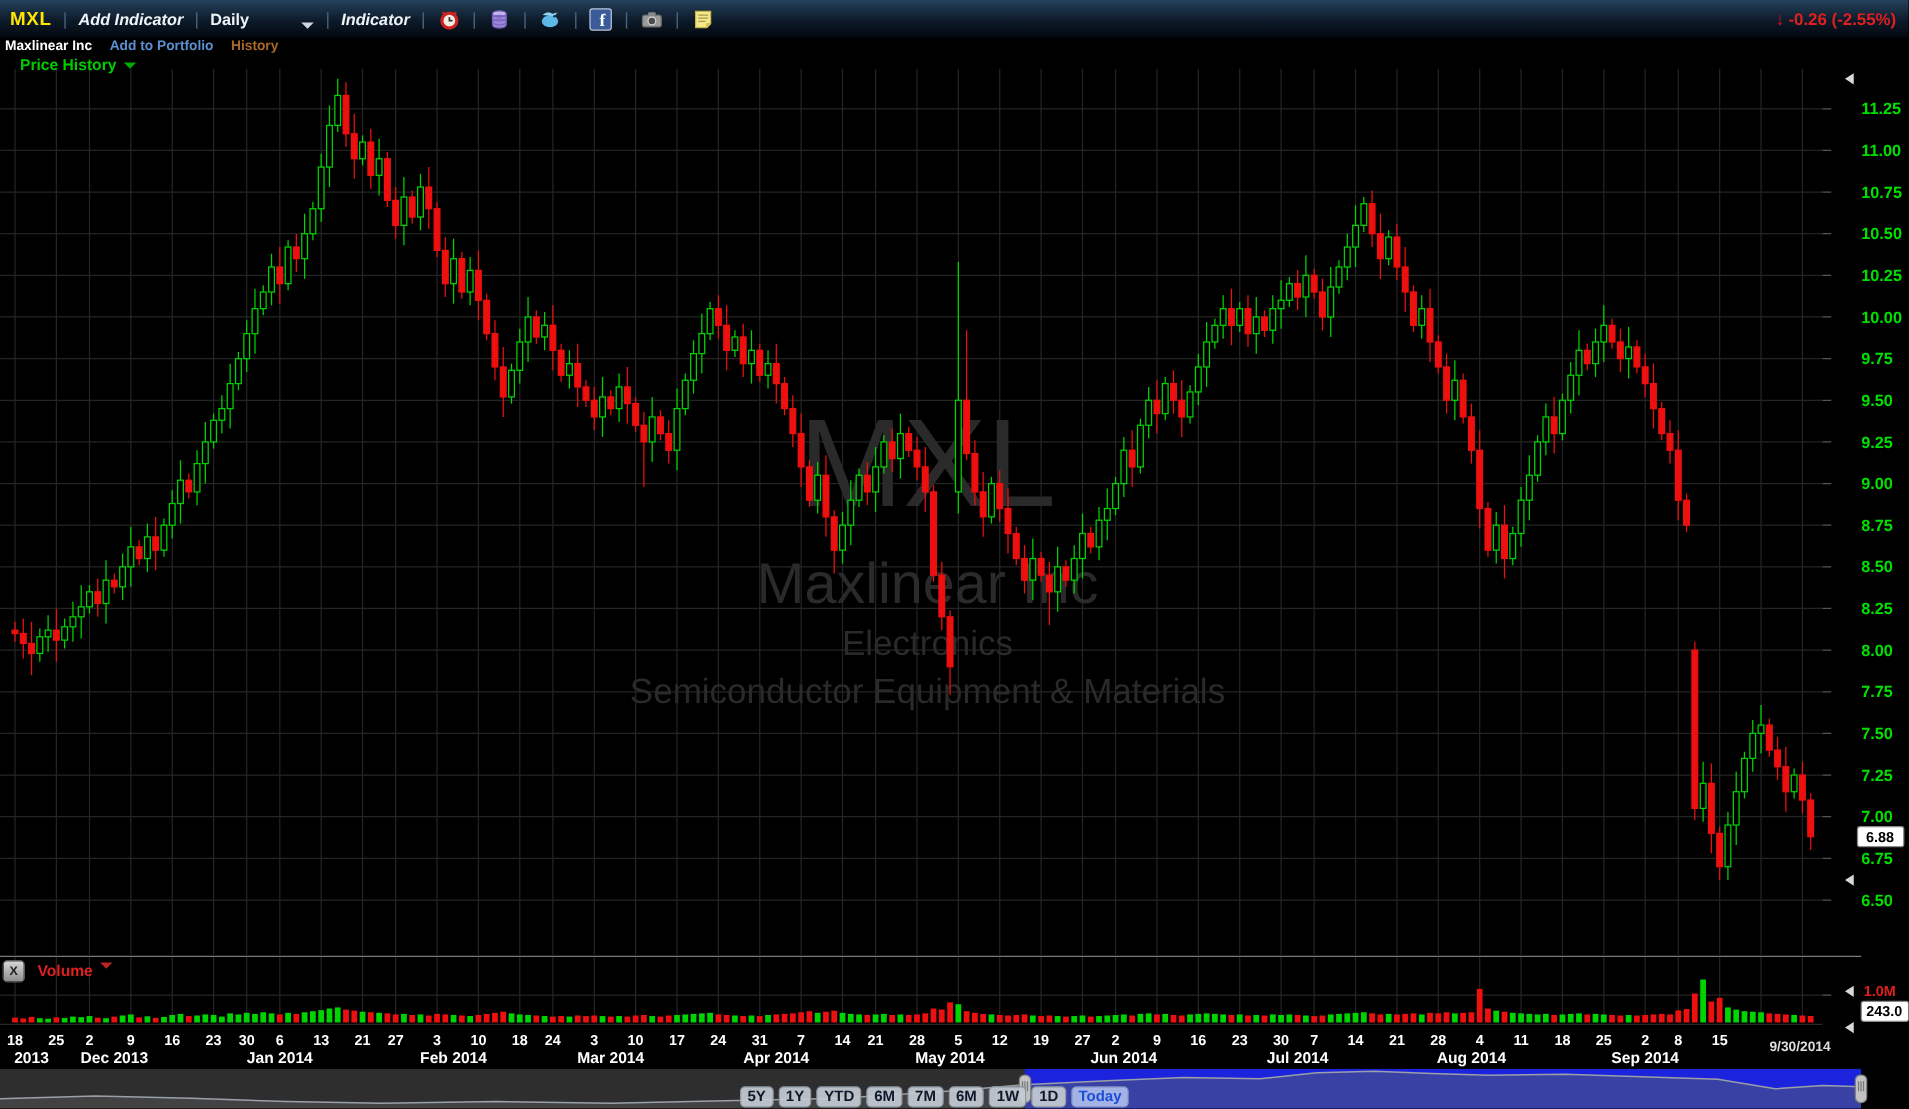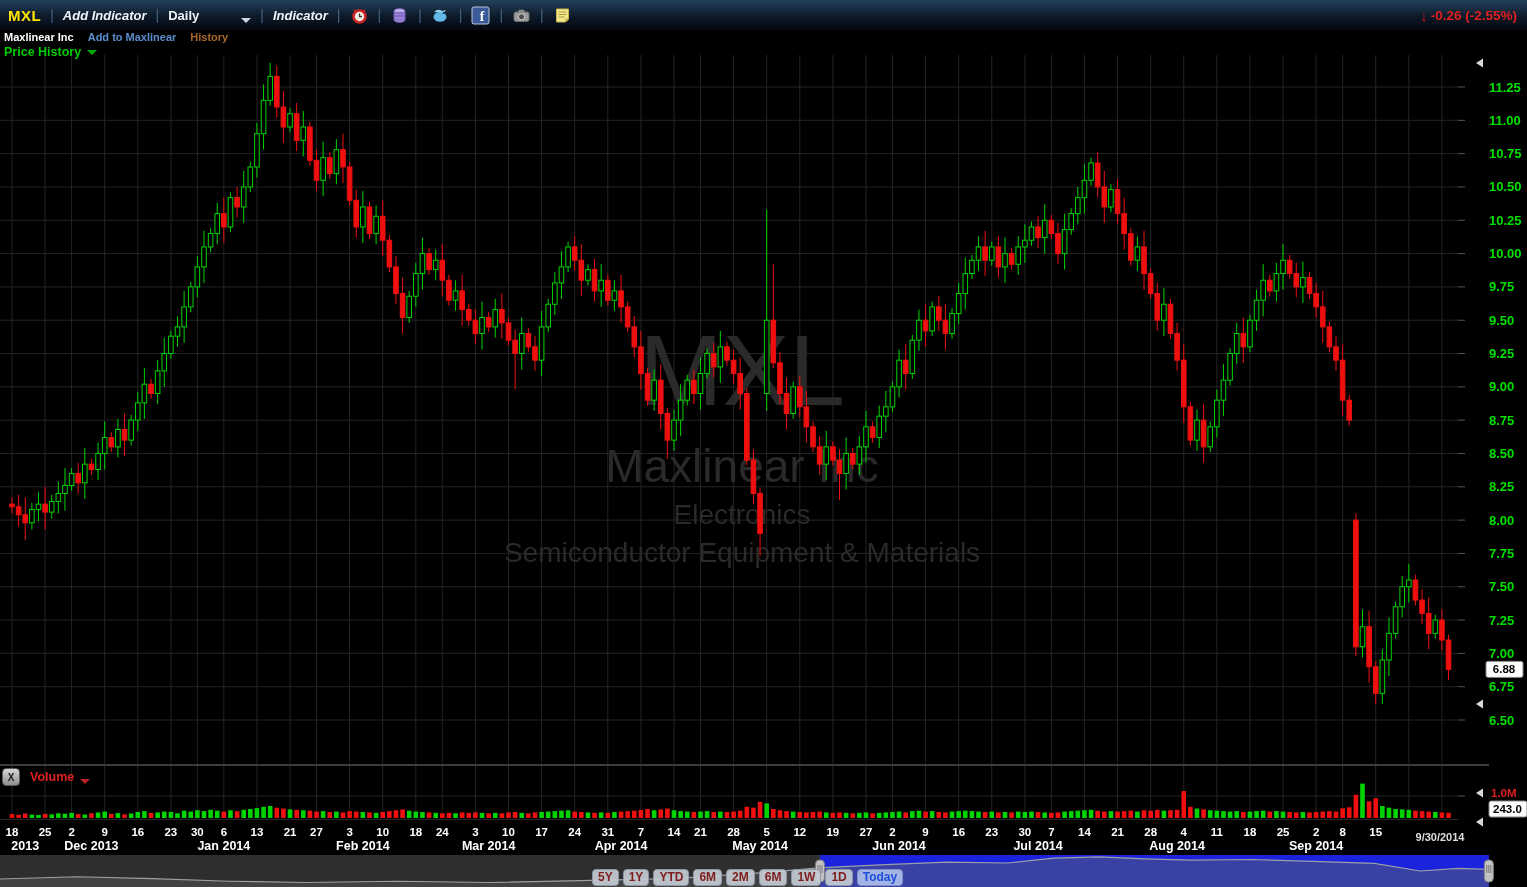--- a/index.html
+++ b/index.html
@@ -22,41 +22,41 @@
   .quote{position:absolute;right:10px;top:7px;display:flex;align-items:center;gap:3px;
          color:#e01f1f;font-weight:700;font-size:13.5px;z-index:7;}
   .quote-arrow{font-size:15px;font-weight:700;color:#d41414;}
 
   
   .subrow{position:absolute;top:31px;left:4px;display:flex;gap:14px;z-index:6;
           font-size:11px;font-weight:700;}
   .co-name{color:#fff;}
   .add-port{color:#5b8fd0;}
   .drawings{color:#a8682a;}
-  .ph-row{position:absolute;top:45px;left:4px;display:flex;align-items:center;gap:6px;z-index:6;
+  .ph-row{position:absolute;top:45px;left:16px;display:flex;align-items:center;gap:6px;z-index:6;
           color:#00cc00;font-weight:700;font-size:12.5px;}
   .ph-caret{border-top-color:#00aa00;}
 
   
   .vol-hdr{position:absolute;top:768px;left:2px;display:flex;align-items:center;gap:10px;z-index:6;}
   .x-btn{width:16px;height:16px;background:linear-gradient(#d6d6d6,#8f8f8f);
          border:1px solid #5a5a5a;border-radius:4px;color:#1d1d1d;font-size:10px;font-weight:700;
          display:flex;align-items:center;justify-content:center;}
   .vol-title{color:#e02020;font-weight:700;font-size:12.5px;}
   .vol-caret{border-top-color:#b22;}
 
   
   #chart-svg{position:absolute;top:0;left:0;z-index:1;}
 
   
   .navigator{position:absolute;left:0;top:855px;width:1527px;height:32px;z-index:2;}
   #nav-svg{position:absolute;top:0;left:0;}
   .tf-buttons{position:absolute;left:592px;top:869px;display:flex;gap:4px;z-index:8;}
   .tf-btn{background:rgba(196,203,211,.92);border:1px solid #8d98a5;border-radius:4px;
-          color:#7f1d1d;font-size:12px;font-weight:700;padding:0 5px;height:17px;line-height:15px;
+          color:#0f172a;font-size:12px;font-weight:700;padding:0 5px;height:17px;line-height:15px;
           font-family:"Liberation Sans",sans-serif;}
   .tf-btn.active{color:#1d4ed8;background:rgba(173,189,236,.92);border-color:#7e90c4;}
 </style>
 </head>
 <body>
 
 <div id="app">
 
   <svg id="chart-svg" width="1527" height="855">
       <g>
@@ -1021,32 +1021,32 @@
     </span>
   </div>
 
   <div class="quote">
     <span class="quote-arrow">↓</span>
     <span>-0.26 (-2.55%)</span>
   </div>
 
   <div class="subrow">
     <span class="co-name">Maxlinear Inc</span>
-    <span class="add-port">Add to Maxlinear</span>
+    <span class="add-port">Add to Portfolio</span>
     <span class="drawings">History</span>
   </div>
 
   <div class="ph-row">
     <span>Price History</span>
     <span class="caret ph-caret"></span>
   </div>
 
   <div class="vol-hdr">
     <span class="x-btn">X</span>
-    <span style="display:flex;align-items:flex-end;gap:6px;">
+    <span style="display:flex;align-items:flex-start;gap:6px;">
       <span class="vol-title">Volume</span>
       <span class="caret vol-caret"></span>
     </span>
   </div>
 
   <div class="navigator">
     <svg id="nav-svg" width="1527" height="32">
         <rect x="0" y="0" width="1527" height="32" fill="#000"></rect>
         <rect x="0" y="0" width="1488.825" height="32" fill="#2e2e2e"></rect>
         <rect x="819.999" y="0" width="668.826" height="32" fill="#1c23dd"></rect>
@@ -1070,20 +1070,20 @@
         <line x1="1488.825" y1="10" x2="1488.825" y2="18" stroke="#777"></line>
         <line x1="1490.825" y1="10" x2="1490.825" y2="18" stroke="#777"></line>
       </svg>
   </div>
 
   <div class="tf-buttons">
     <button class="tf-btn">5Y</button>
     <button class="tf-btn">1Y</button>
     <button class="tf-btn">YTD</button>
     <button class="tf-btn">6M</button>
-    <button class="tf-btn">2M</button>
+    <button class="tf-btn">7M</button>
     <button class="tf-btn">6M</button>
     <button class="tf-btn">1W</button>
     <button class="tf-btn">1D</button>
     <button class="tf-btn active">Today</button>
   </div>
 
 </div>
 
 </body></html>

